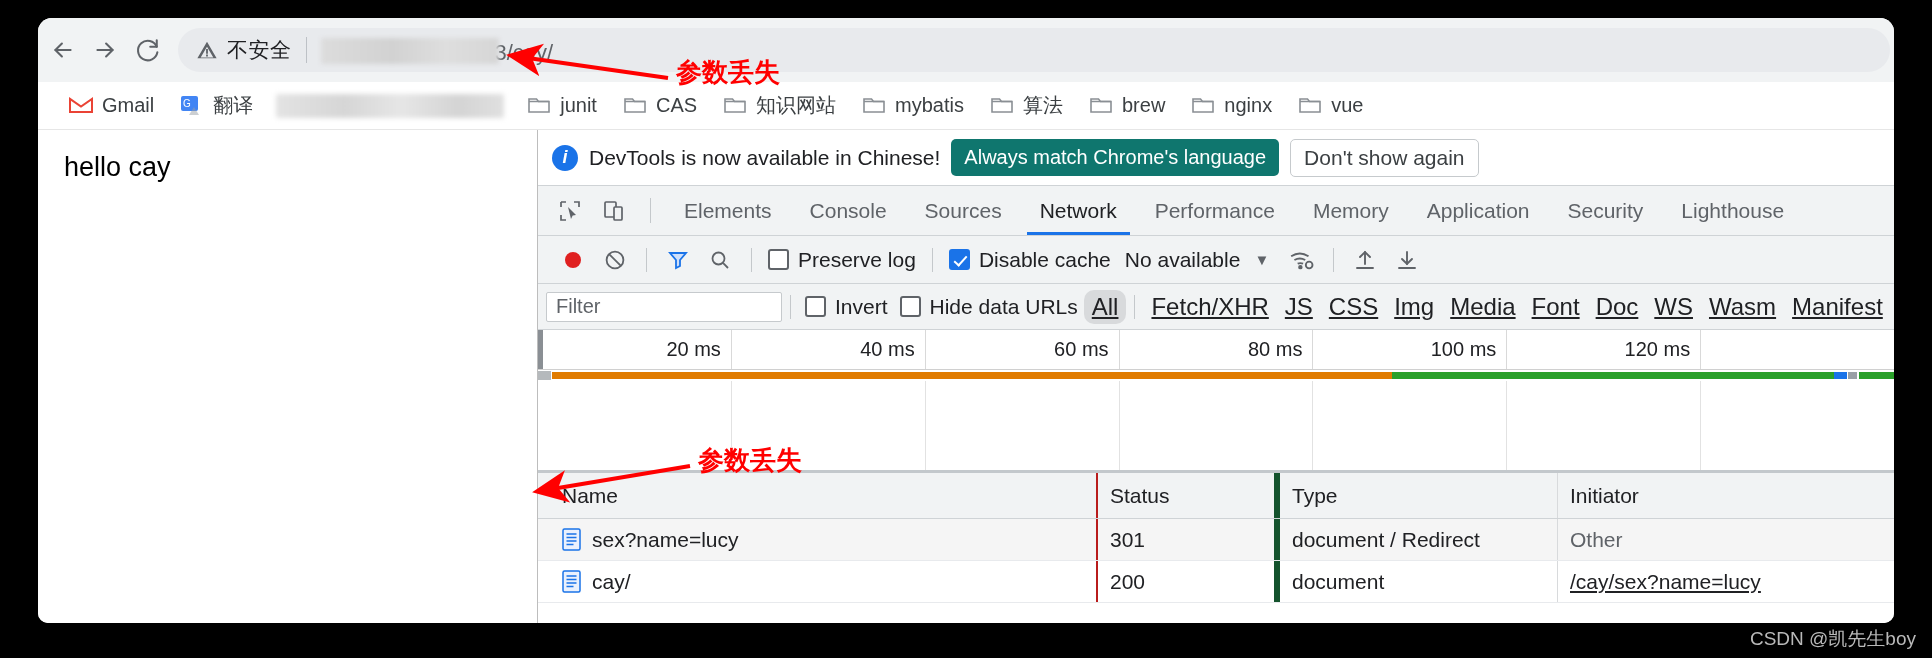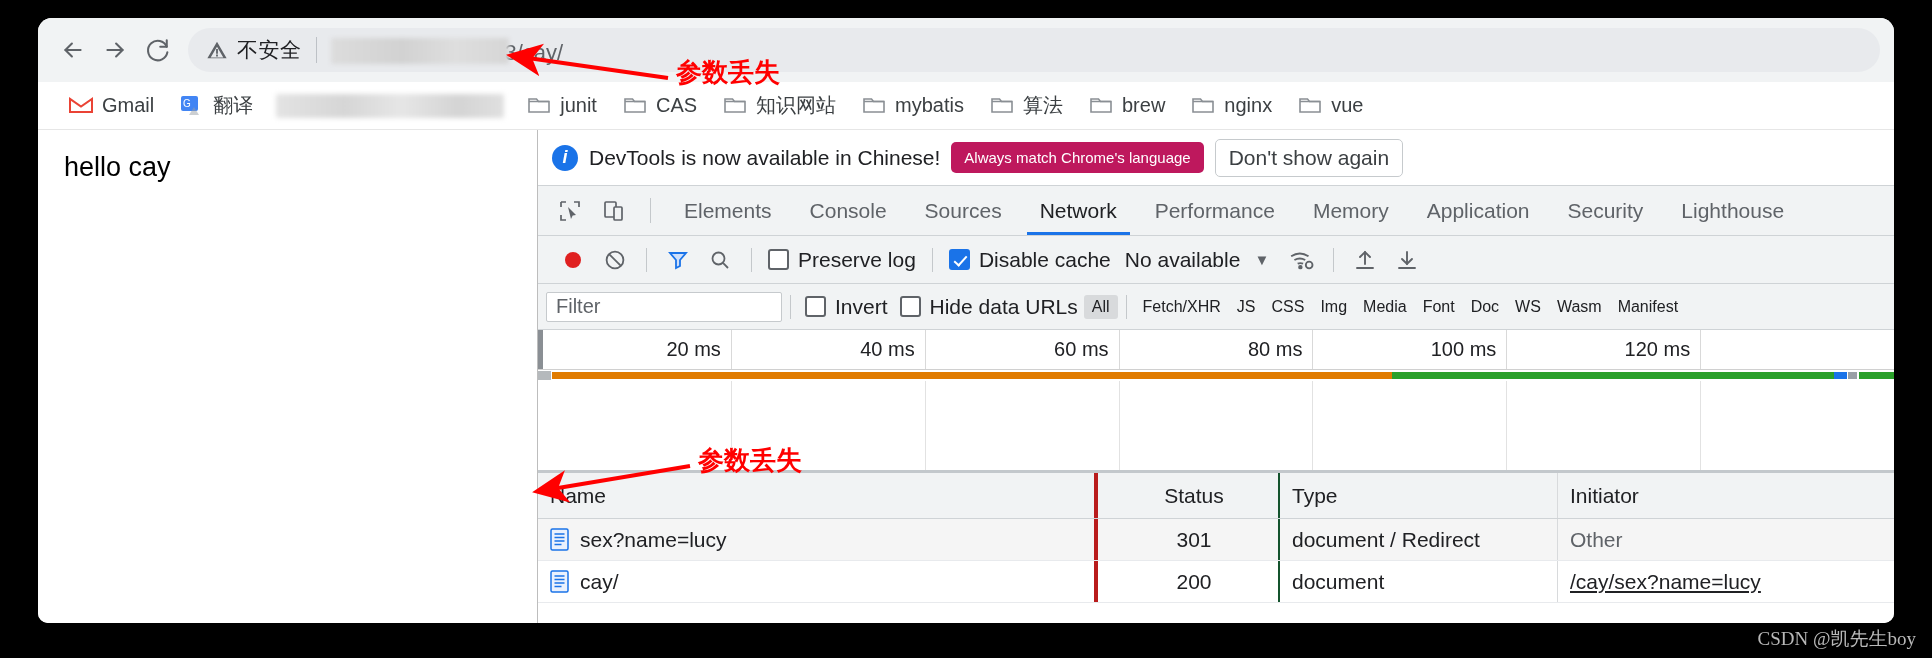--- a/index.html
+++ b/index.html
@@ -22,21 +22,21 @@
     box-shadow: 0 2px 10px rgba(0,0,0,.35);
     overflow: hidden;
   }
 
   
   .toolbar {
     position: relative;
     height: 64px;
     background: #f1f3f4;
     display: flex; align-items: center;
-    padding: 0 14px;
+    padding: 0 4px;
   }
   .navbtn {
     width: 42px; height: 42px;
     display: flex; align-items: center; justify-content: center;
     color: #5f6368;
     flex: none;
   }
   .navbtn svg { display: block; }
 
   .omnibox {
@@ -131,23 +131,23 @@
   }
   .info-ico {
     width: 26px; height: 26px; border-radius: 50%;
     background: #1a73e8; color: #fff;
     display: flex; align-items: center; justify-content: center;
     font-size: 18px; font-weight: bold; font-style: italic;
     flex: none;
   }
   .banner-text { font-size: 21px; color: #202124; white-space: nowrap; }
   .btn-blue {
-    background: #be185d; color: #fff;
+    background: #0f766e; color: #fff;
     border: none; border-radius: 5px;
-    font-size: 15px;
+    font-size: 20px;
     padding: 7px 13px;
     font-family: inherit;
     white-space: nowrap;
     cursor: pointer;
   }
   .btn-white {
     background: #fff; color: #3c4043;
     border: 1px solid #c6cacd; border-radius: 5px;
     font-size: 21px;
     padding: 6px 13px;
@@ -219,23 +219,23 @@
     width: 236px; height: 30px;
     background: #fff; border: 1px solid #c6cacd; border-radius: 2px;
     font-size: 20px; color: #5f6368;
     padding: 0 9px;
     font-family: inherit;
     flex: none;
   }
   .filter-input::placeholder { color:#5f6368; }
   .fsep { width:1px; height:24px; background:#c4c8cb; margin:0 8px; flex:none;}
   .ftype {
-    font-size: 16px; color: #202124;
-    padding: 3px 8px; border-radius: 3px;
-    white-space: nowrap; cursor: pointer;
+    font-size: 24px; color: #202124;
+    padding: 3px 8px; border-radius: 10px;
+    white-space: nowrap; cursor: pointer; text-decoration: underline;
   }
   .ftype.sel { background: #d8dadc; }
 
   
   .overview { flex: none; background:#fff; }
   .ov-ticks {
     position: relative;
     height: 40px;
     border-bottom: 1px solid #d0d0d0;
     display: flex;
@@ -271,22 +271,22 @@
     background: #f1f3f4;
     border-bottom: 1px solid #cfd3d6;
     align-items: center;
   }
   .req-row {
     display: flex; height: 42px; flex: none;
     align-items: center;
     border-bottom: 1px solid #e8eaed;
   }
   .req-row.alt { background: #f5f5f5; }
-  .c-name  { width: 560px; flex:none; padding-left: 12px; display:flex; align-items:center; gap:11px; border-right:4px solid #b91c1c; height:100%;}
-  .c-status{ width: 182px; flex:none; padding-left: 12px; display:flex; align-items:center; border-right:2px solid #14532d; height:100%;justify-content:center;}
+  .c-name  { width: 560px; flex:none; padding-left: 24px; display:flex; align-items:center; gap:11px; border-right:2px solid #b91c1c; height:100%;}
+  .c-status{ width: 182px; flex:none; padding-left: 12px; display:flex; align-items:center; border-right:6px solid #14532d; height:100%;}
   .c-type  { width: 278px; flex:none; padding-left: 12px; display:flex; align-items:center; border-right:1px solid #d8dadc; height:100%;}
   .c-init  { flex:1 1 auto; padding-left: 12px; display:flex; align-items:center; height:100%; min-width:0;}
   .hdr-txt { font-size: 21px; color: #202124; }
   .cell-txt{ font-size: 21px; color: #202124; white-space: nowrap;}
   .cell-muted { font-size: 21px; color: #5f6368; }
   .cell-link { font-size: 21px; color: #202124; text-decoration: underline; white-space: nowrap; cursor:pointer;}
   .doc-ico { width:19px; height:23px; flex:none; }
 
   
   .anno-text {
@@ -300,21 +300,20 @@
     text-align: center;
   }
   .anno-svg { position: absolute; z-index: 49; pointer-events:none; }
 
   
   .watermark {
     position: absolute;
     right: 16px; bottom: 6px;
     color: #b9b9b9; font-size: 19px;
     z-index: 60;
-    font-family: Liberation Serif, serif;
   }
 </style>
 </head>
 <body>
 
 <div id="root">
 
   <div class="browser">
 
     <div class="toolbar">

